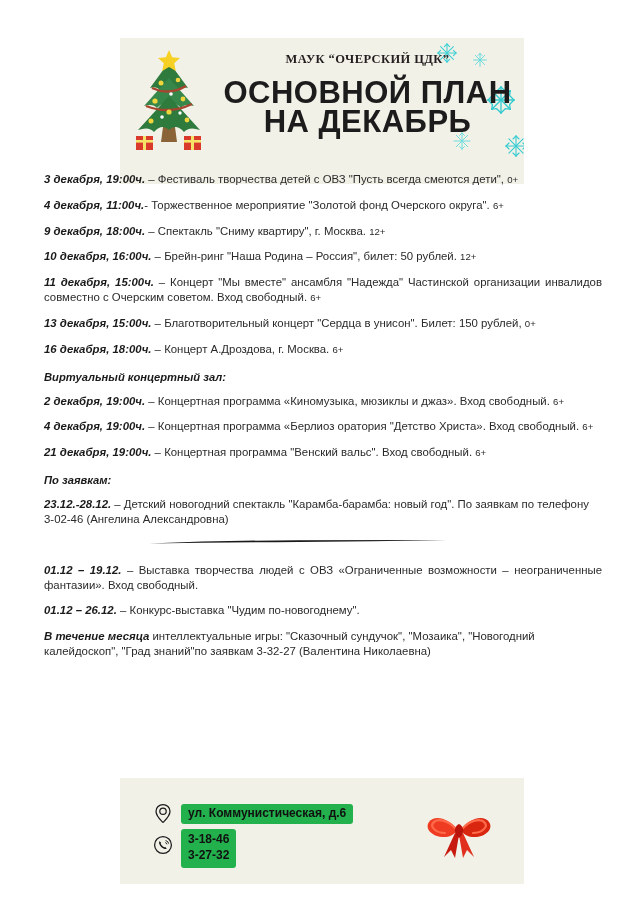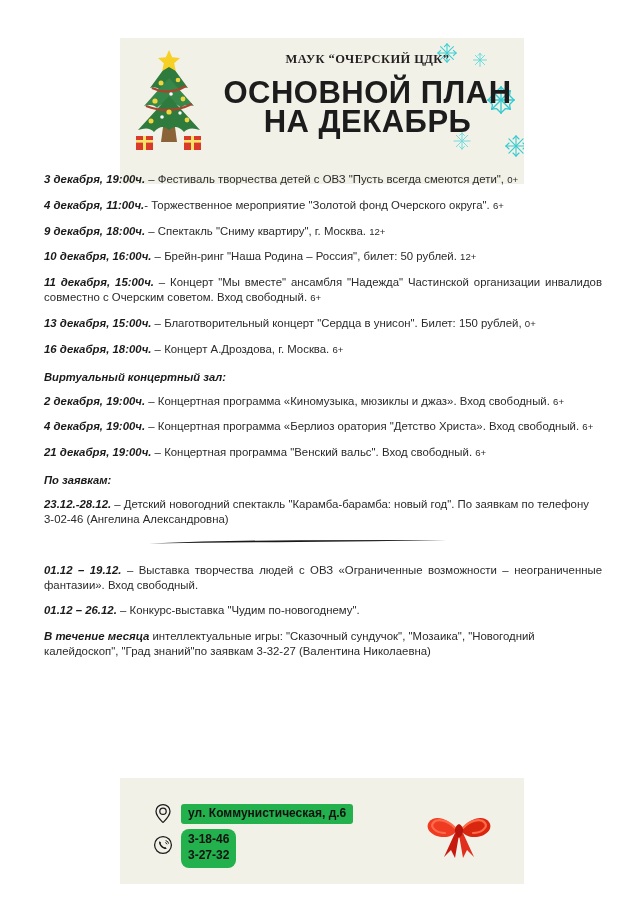--- a/index.html
+++ b/index.html
@@ -154,21 +154,20 @@
     font-size: 12px;
     padding: 2px 7px 3px 7px;
     border-radius: 3px;
     white-space: nowrap;
     line-height: 1.32;
   }
   .badge.stack {
     display: flex;
     flex-direction: column;
     padding: 3px 7px 4px 7px;
-    border-radius: 8px;
   }
   .bow-wrap {
     position: absolute;
     right: 28px;
     top: 22px;
     width: 74px;
     height: 62px;
   }
 </style>
 </head>

